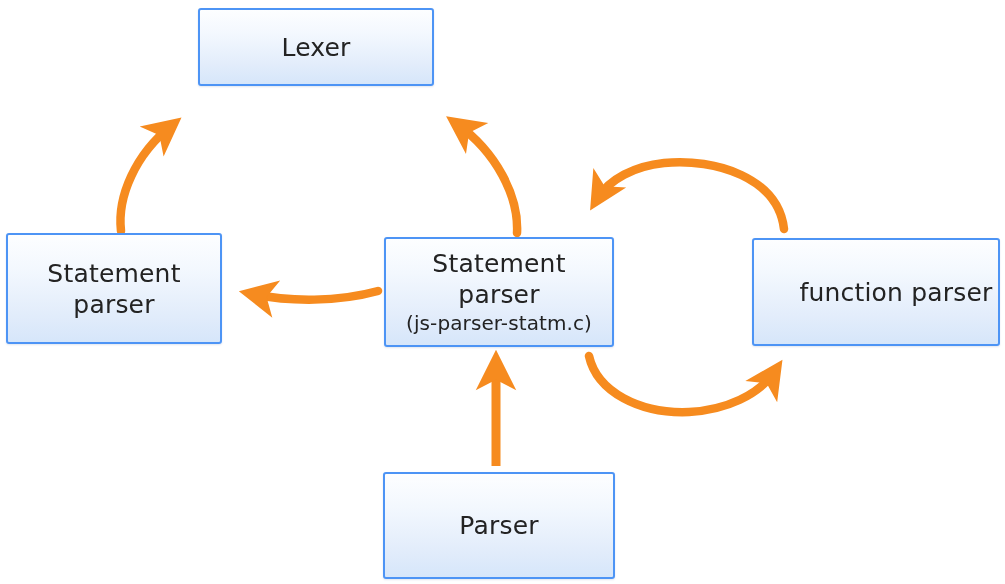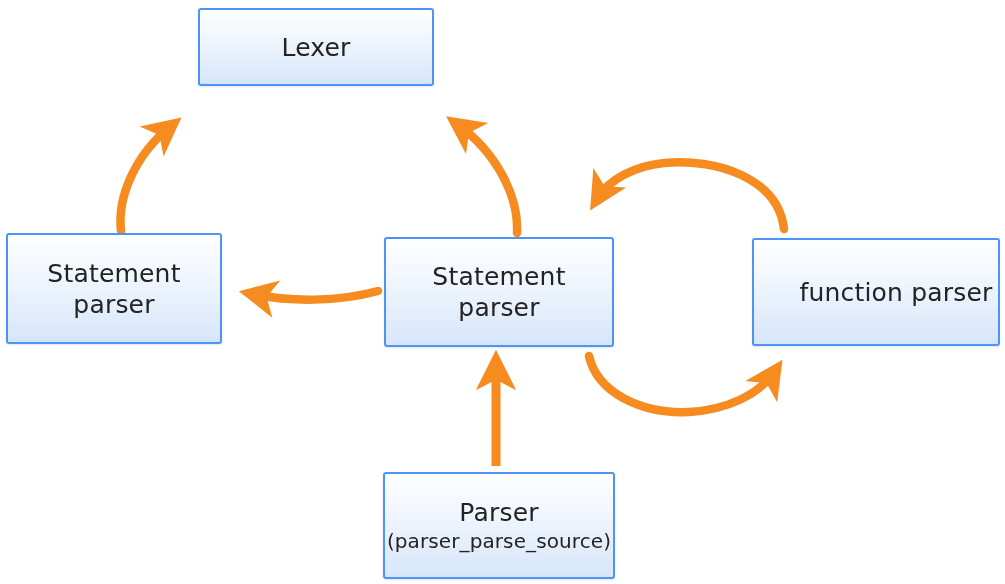--- a/index.html
+++ b/index.html
@@ -90,24 +90,24 @@
   </div>
 
   <div class="node-box" id="node-expression">
     <div class="node-title">Statement</div>
     <div class="node-title">parser</div>
   </div>
 
   <div class="node-box" id="node-statement">
     <div class="node-title">Statement</div>
     <div class="node-title">parser</div>
+    <div class="node-sub">(js-parser-statm.c)</div>
   </div>
 
   <div class="node-box" id="node-function">
     <div class="node-title">function parser</div>
   </div>
 
   <div class="node-box" id="node-parser">
     <div class="node-title">Parser</div>
-    <div class="node-sub">(parser_parse_source)</div>
   </div>
 
 </div>
 
 </body></html>

